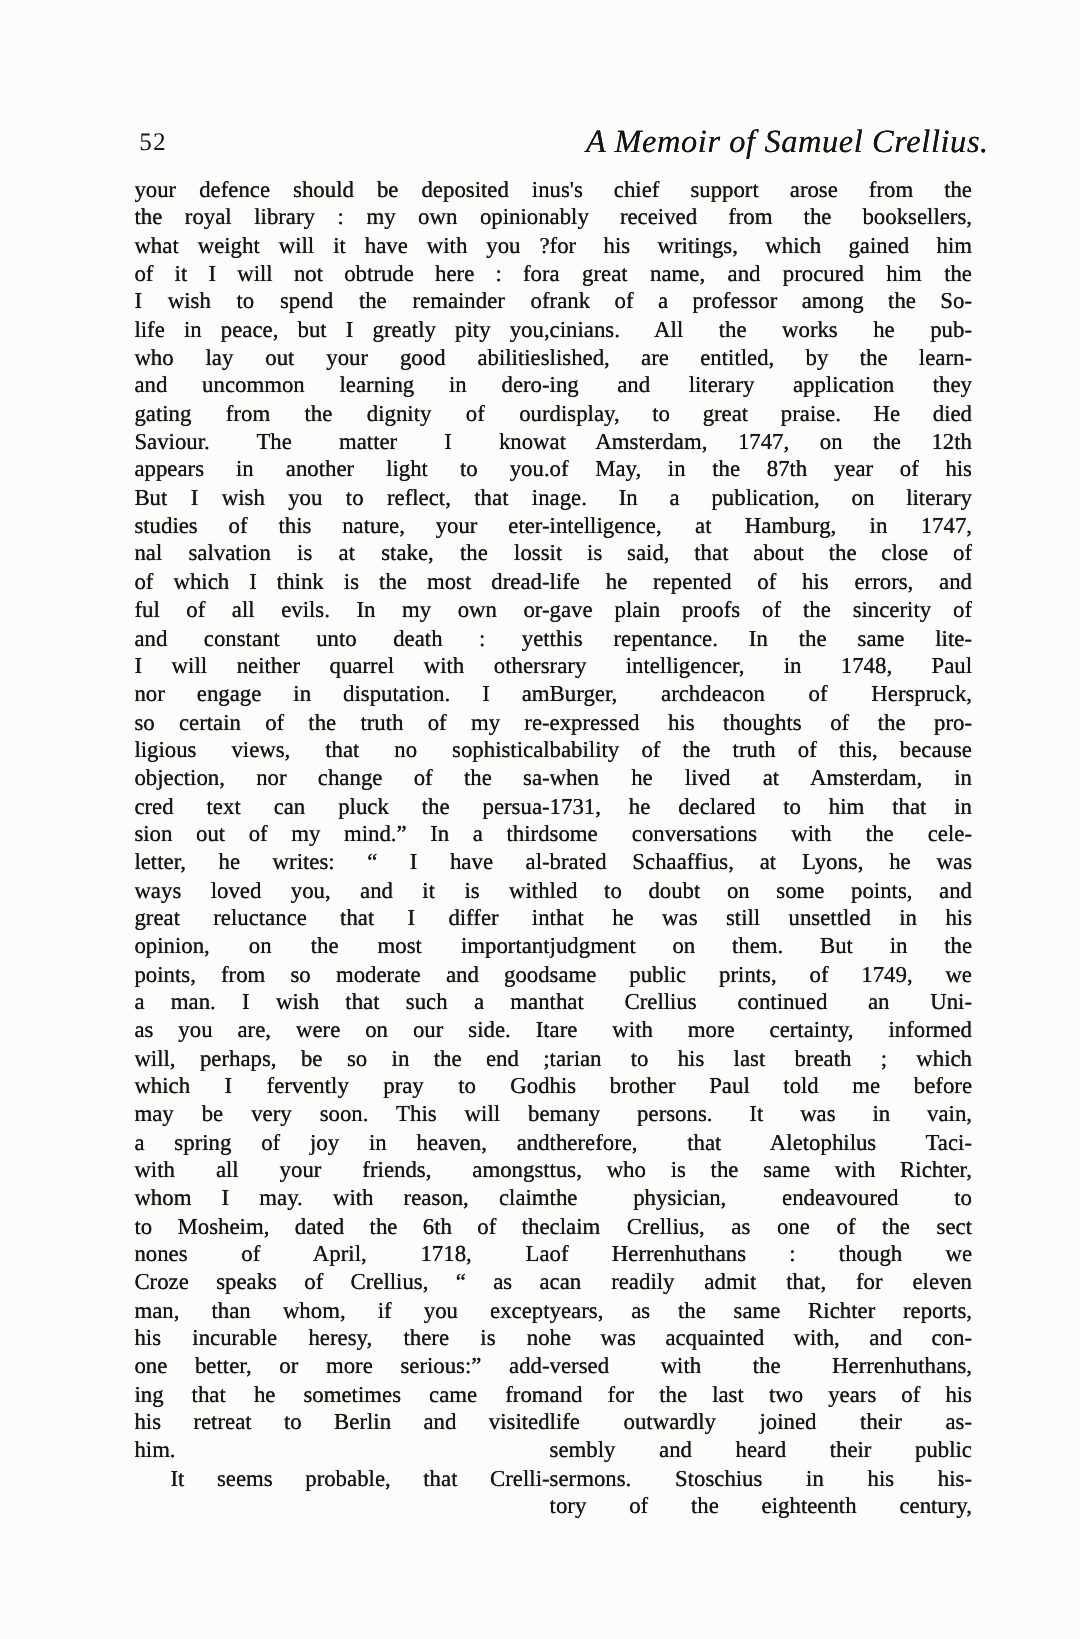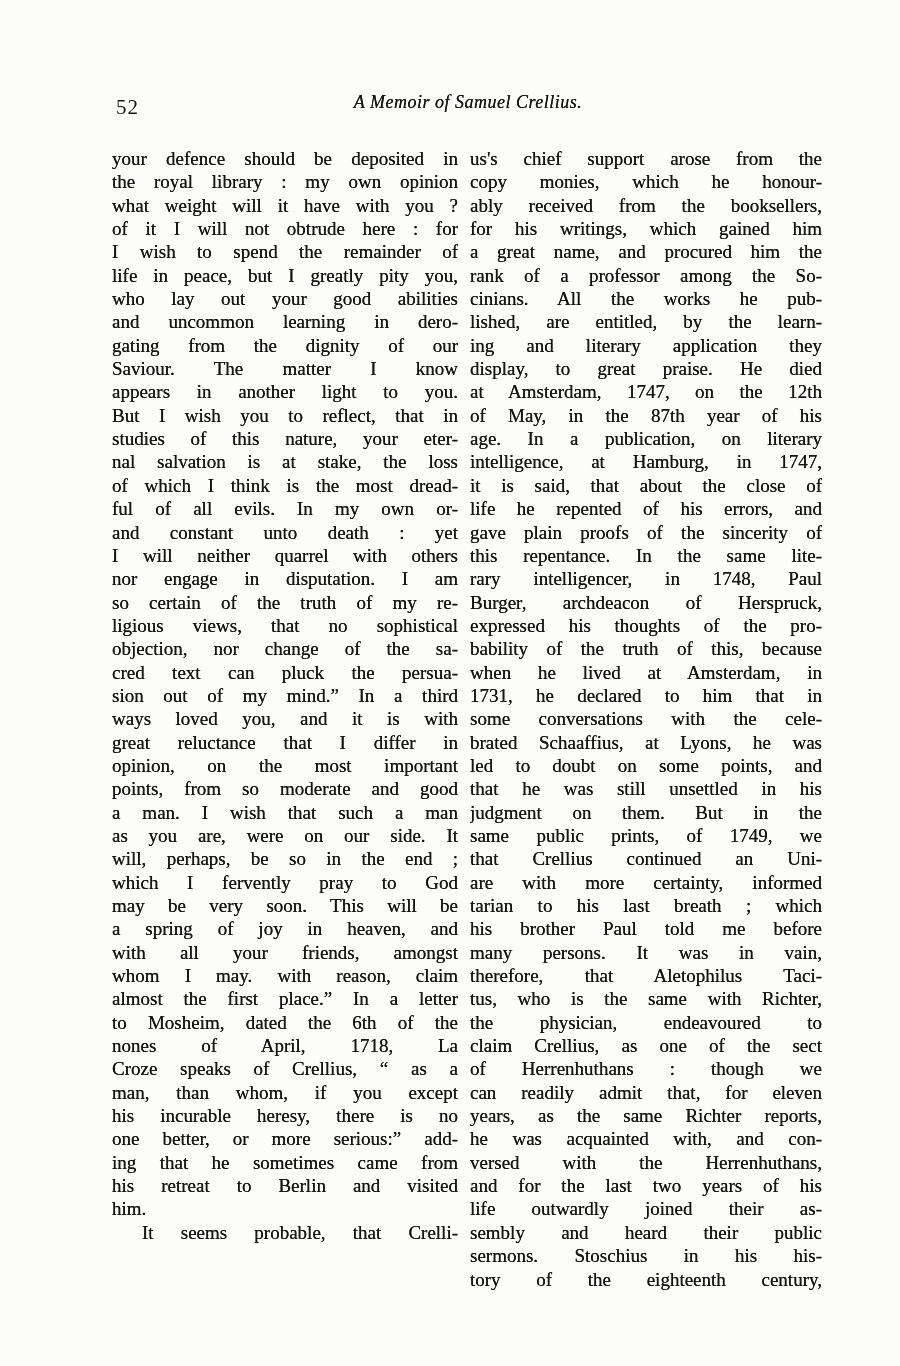--- a/index.html
+++ b/index.html
@@ -11,46 +11,45 @@
     position: relative;
     width: 900px;
     height: 1366px;
     background: #fcfcfb;
     font-family: "Liberation Serif", "DejaVu Serif", serif;
     color: #17150f;
     overflow: hidden;
   }
   .header {
     position: absolute;
-    top: 92px;
+    top: 103px;
     left: 112px;
     width: 712px;
     height: 32px;
   }
   .pagenum {
     position: absolute;
     left: 4px;
     top: 3px;
     font-size: 21px;
     letter-spacing: 1px;
   }
   .title {
     display: block;
-    text-align: center;
+    text-align: right;
     font-style: italic;
-    font-size: 18px;
+    font-size: 27px;
     letter-spacing: 0.5px;
     text-shadow: 0 0 0.5px #17150f;
   }
   .columns {
     position: absolute;
     top: 147px;
     left: 112px;
     display: flex;
-    gap: 12px;
   }
   .col { width: 346px; }
   .col.right { width: 352px; }
   .line {
     height: 23.35px;
     line-height: 23.35px;
     font-size: 19px;
     text-align: justify;
     text-align-last: justify;
     overflow: hidden;
@@ -91,47 +90,46 @@
         <div class="line">of which I think is the most dread-</div>
         <div class="line">ful of all evils.  In my own or-</div>
         <div class="line">and constant unto death :  yet</div>
         <div class="line">I will neither quarrel with others</div>
         <div class="line">nor engage in disputation.  I am</div>
         <div class="line">so certain of the truth of my re-</div>
         <div class="line">ligious views, that no sophistical</div>
         <div class="line">objection, nor change of the sa-</div>
         <div class="line">cred text can pluck the persua-</div>
         <div class="line">sion out of my mind.”  In a third</div>
+        <div class="line">letter, he writes: “ I have al-</div>
         <div class="line">ways loved you, and it is with</div>
         <div class="line">great reluctance that I differ in</div>
         <div class="line">opinion, on the most important</div>
         <div class="line">points, from so moderate and good</div>
         <div class="line">a man.  I wish that such a man</div>
         <div class="line">as you are, were on our side.  It</div>
         <div class="line">will, perhaps, be so in the end ;</div>
         <div class="line">which I fervently pray to God</div>
         <div class="line">may be very soon.  This will be</div>
         <div class="line">a spring of joy in heaven, and</div>
         <div class="line">with all your friends, amongst</div>
         <div class="line">whom I may. with reason, claim</div>
-        <div class="line">almost the first place.” In a letter</div>
         <div class="line">to Mosheim, dated the 6th of the</div>
         <div class="line">nones of April, 1718, La</div>
         <div class="line">Croze speaks of Crellius, “ as a</div>
         <div class="line">man, than whom, if you except</div>
         <div class="line">his incurable heresy, there is no</div>
         <div class="line">one better, or more serious:” add-</div>
         <div class="line">ing that he sometimes came from</div>
         <div class="line">his retreat to Berlin and visited</div>
         <div class="line noj">him.</div>
         <div class="line ind">It seems probable, that Crelli-</div>
       </div>
     <div class="col right" id="col-right">
         <div class="line">us's chief support arose from the</div>
-        <div class="line">copy monies, which he honour-</div>
         <div class="line">ably received from the booksellers,</div>
         <div class="line">for his writings, which gained him</div>
         <div class="line">a great name, and procured him the</div>
         <div class="line">rank of a professor among the So-</div>
         <div class="line">cinians.  All the works he pub-</div>
         <div class="line">lished, are entitled, by the learn-</div>
         <div class="line">ing and literary application they</div>
         <div class="line">display, to great praise.  He died</div>
         <div class="line">at Amsterdam, 1747, on the 12th</div>
         <div class="line">of May, in the 87th year of his</div>

